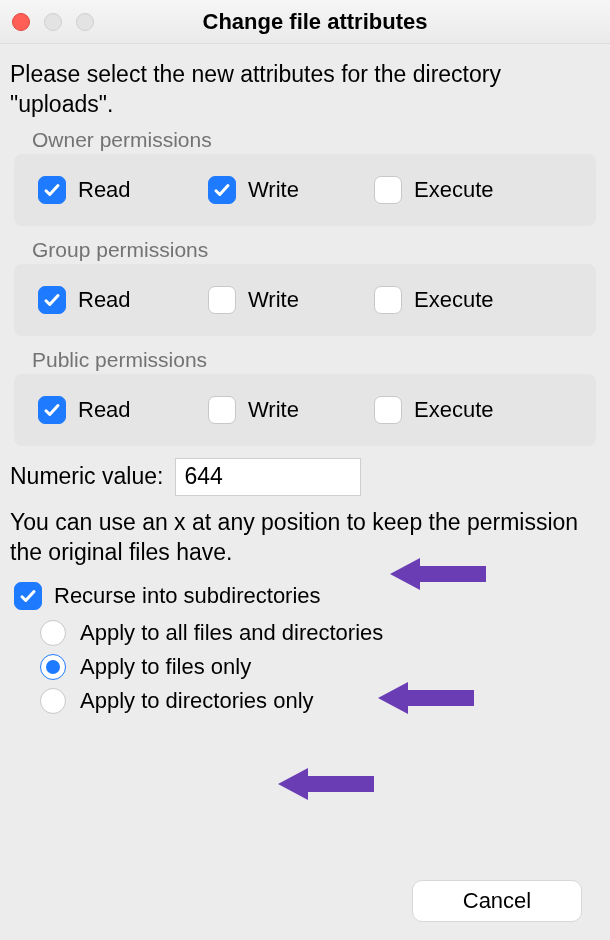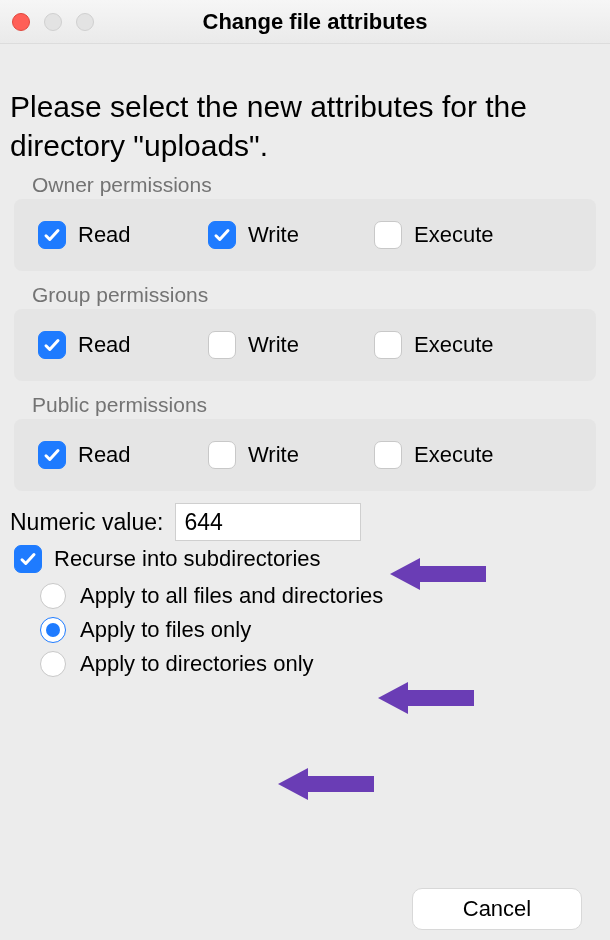--- a/index.html
+++ b/index.html
@@ -36,21 +36,21 @@
     }
     .traffic .dot.red { background: #ff5f57; border-color: #e1483e; }
     .title {
       flex: 1;
       text-align: center;
       font-weight: 700;
       font-size: 22px;
       padding-left: 20px;
     }
     .content { padding: 10px 10px 0 10px; }
-    .intro { font-size: 30px; line-height: 1.3; margin: 33px 0 8px 0; }
+    .intro { font-size: 23px; line-height: 1.3; margin: 6px 0 8px 0; }
     .section-label { font-size: 21px; color: #737373; margin: 6px 0 2px 22px; }
     .perm-box {
       background: #e5e5e5;
       border-radius: 8px;
       margin: 0 4px 12px 4px;
       padding: 22px 4px 22px 24px;
       display: flex;
       align-items: center;
     }
     .perm-item { display: flex; align-items: center; flex: 0 0 auto; }
@@ -84,21 +84,21 @@
       border: 1px solid #c8c8c8; background: #fff;
       margin-right: 14px; display: flex; align-items: center; justify-content: center;
       cursor: pointer;
       flex-shrink: 0;
     }
     .radio.selected { border-color: #1e7bff; }
     .radio .inner { width: 14px; height: 14px; border-radius: 50%; background: #1e7bff; display: none; }
     .radio.selected .inner { display: block; }
     .buttons {
       position: absolute;
-      bottom: 10px;
+      bottom: 18px;
       right: 28px;
       display: flex;
       gap: 32px;
     }
     .btn {
       width: 170px; height: 42px;
       border-radius: 10px;
       font-size: 22px;
       display: flex; align-items: center; justify-content: center;
       cursor: pointer;
@@ -187,20 +187,21 @@
       <div class="cbox"></div>
       <span>Execute</span>
     </div>
   </div>
 
   <div class="row">
     <span class="numlabel">Numeric value:</span>
     <input class="numfield" type="text" value="644" style="">
   </div>
 
+  <div class="hint">You can use an x at any position to keep the permission the original files have.</div>
 
   <div class="recurse-row">
     <div class="cbox checked">
         <svg width="18" height="18" viewBox="0 0 24 24">
           <polyline points="4,13 9,18 20,6" fill="none" stroke="#fff" stroke-width="4" stroke-linecap="round" stroke-linejoin="round"></polyline>
         </svg>
       </div>
     <span>Recurse into subdirectories</span>
   </div>
 

